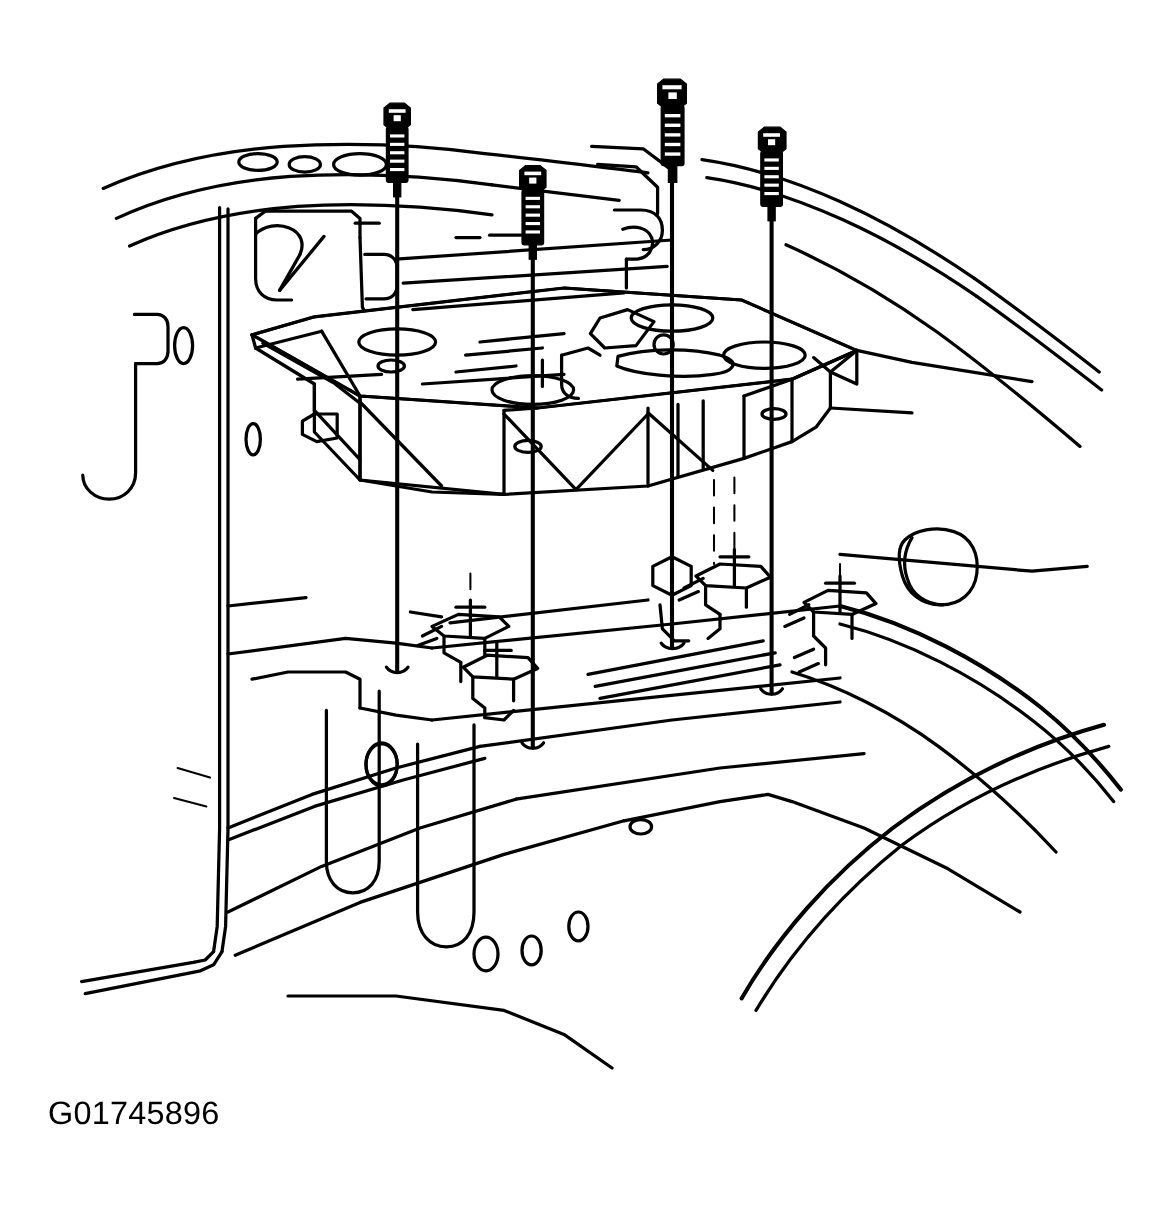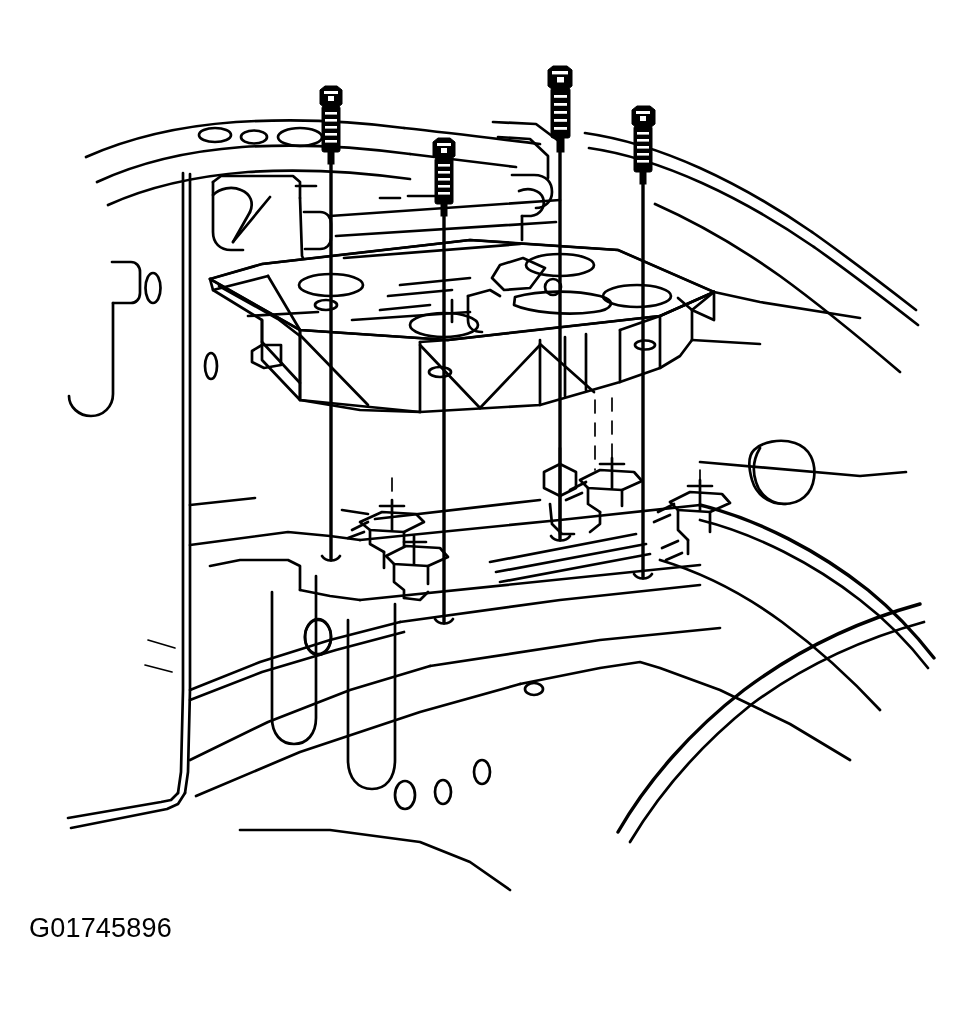--- a/index.html
+++ b/index.html
@@ -28,21 +28,21 @@
   }
   .ln { fill: none; stroke: #000000; stroke-linecap: round; stroke-linejoin: round; }
   .w2 { stroke-width: 2.7; }
   .w3 { stroke-width: 3.4; }
   .wthin { stroke-width: 1.7; }
   .solidblk { fill: #000000; stroke: #000000; stroke-width: 1; }
   .whitefill { fill: #ffffff; stroke: #000000; stroke-width: 2.3; stroke-linejoin: round; }
   .dash { stroke-dasharray: 13 10; }
   #figure-caption {
     position: absolute;
-    left: 29px;
+    left: 40px;
     top: 913px;
     font-family: "Liberation Sans", sans-serif;
     font-size: 27px;
     letter-spacing: 0.2px;
     color: #000000;
     white-space: nowrap;
   }
 </style>
 </head>
 <body>

